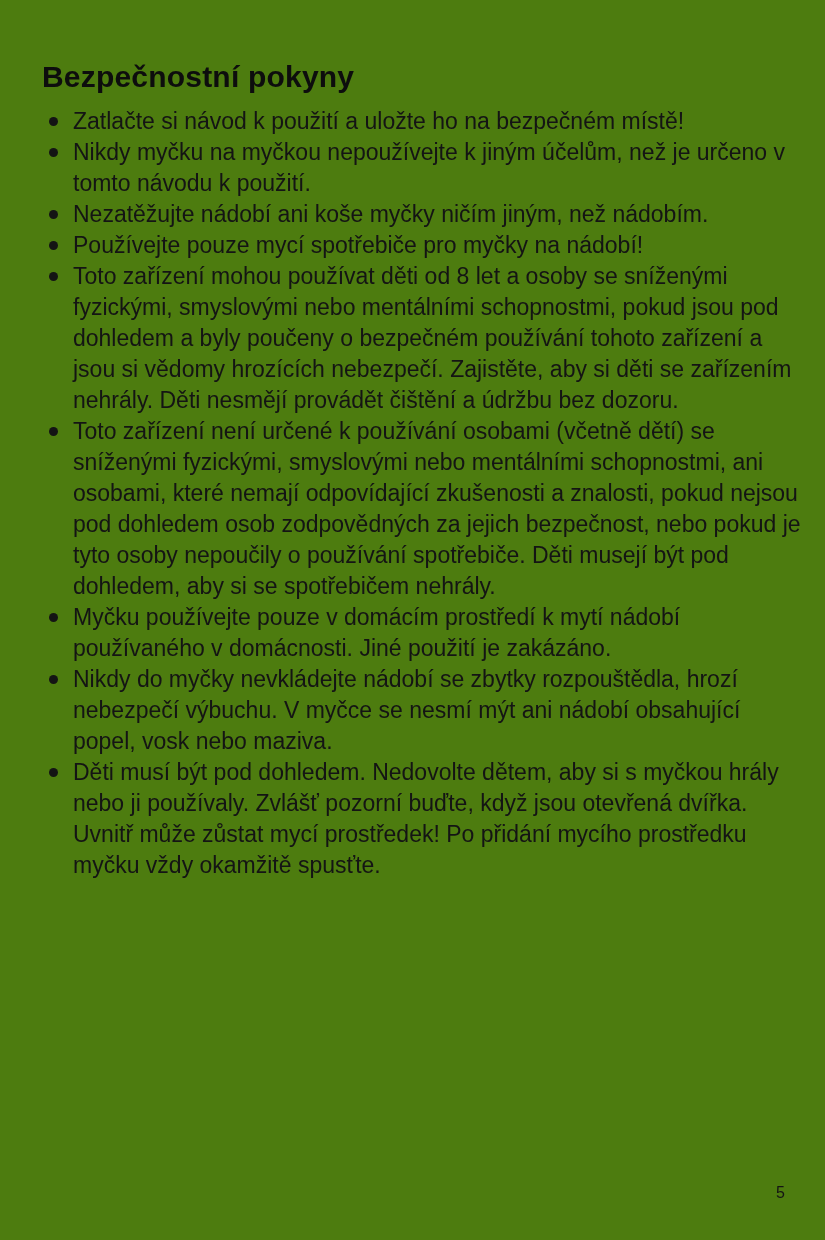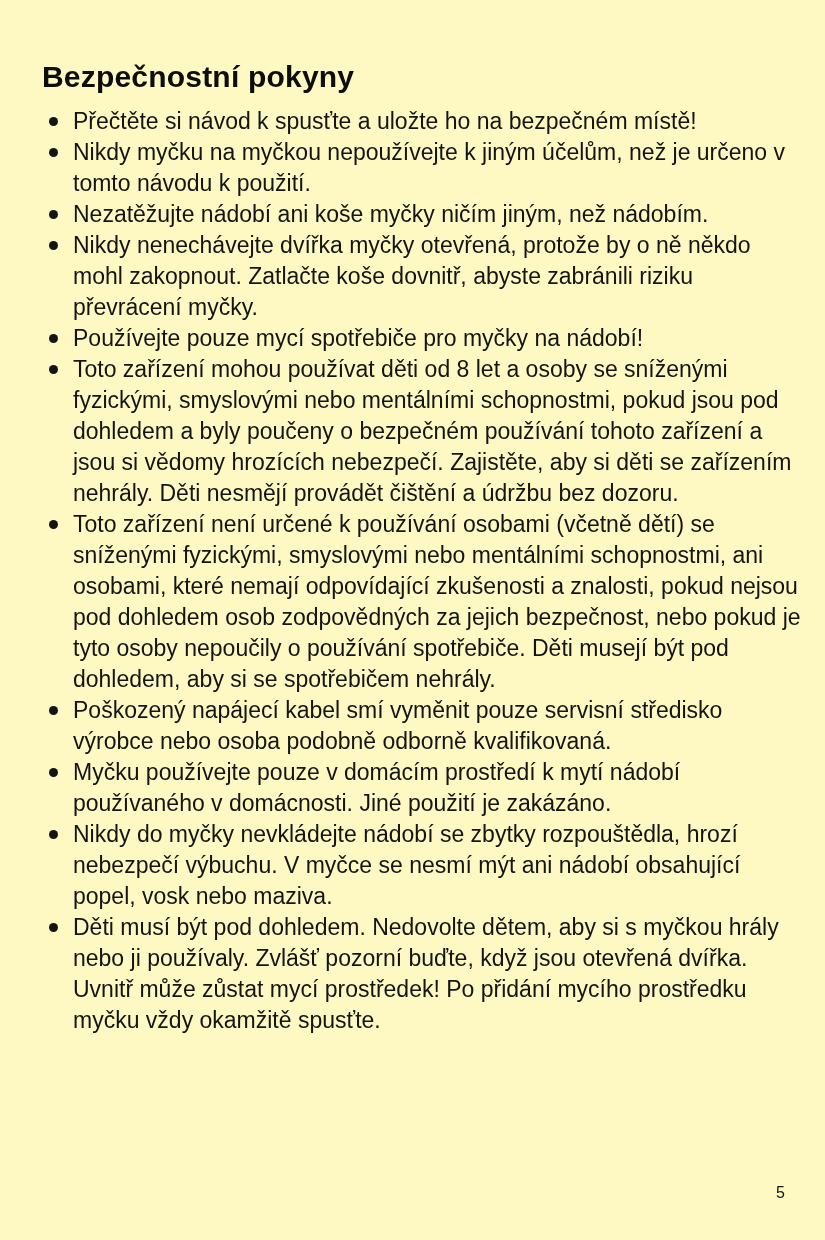--- a/index.html
+++ b/index.html
@@ -4,21 +4,21 @@
 <style>
   html, body {
     margin: 0;
     padding: 0;
     background: #ffffff;
   }
   .page {
     position: relative;
     width: 825px;
     height: 1240px;
-    background: #fef9c3;
+    background: #4d7c0f;
     box-sizing: border-box;
     padding: 60px 24px 0 42px;
     font-family: "Liberation Sans", sans-serif;
     color: #111111;
     overflow: hidden;
   }
   .doc-title {
     margin: 0 0 12px 0;
     font-size: 30px;
     font-weight: 700;
@@ -57,49 +57,41 @@
 </head>
 <body>
 
 <div class="page">
 
   <h1 class="doc-title">Bezpečnostní pokyny</h1>
 
   <ul class="bullet-list">
     <li class="bullet-item">
       <span class="marker"></span>
-      <span>Přečtěte si návod k spusťte a uložte ho na bezpečném místě!</span>
+      <span>Zatlačte si návod k použití a uložte ho na bezpečném místě!</span>
     </li>
     <li class="bullet-item">
       <span class="marker"></span>
       <span>Nikdy myčku na myčkou nepoužívejte k jiným účelům, než je určeno v tomto návodu k použití.</span>
     </li>
     <li class="bullet-item">
       <span class="marker"></span>
       <span>Nezatěžujte nádobí ani koše myčky ničím jiným, než nádobím.</span>
-    </li>
-    <li class="bullet-item">
-      <span class="marker"></span>
-      <span>Nikdy nenechávejte dvířka myčky otevřená, protože by o ně někdo mohl zakopnout. Zatlačte koše dovnitř, abyste zabránili riziku převrácení myčky.</span>
     </li>
     <li class="bullet-item">
       <span class="marker"></span>
       <span>Používejte pouze mycí spotřebiče pro myčky na nádobí!</span>
     </li>
     <li class="bullet-item">
       <span class="marker"></span>
       <span>Toto zařízení mohou používat děti od 8 let a osoby se sníženými fyzickými, smyslovými nebo mentálními schopnostmi, pokud jsou pod dohledem a byly poučeny o bezpečném používání tohoto zařízení a jsou si vědomy hrozících nebezpečí. Zajistěte, aby si děti se zařízením nehrály. Děti nesmějí provádět čištění a údržbu bez dozoru.</span>
     </li>
     <li class="bullet-item">
       <span class="marker"></span>
       <span>Toto zařízení není určené k používání osobami (včetně dětí) se sníženými fyzickými, smyslovými nebo mentálními schopnostmi, ani osobami, které nemají odpovídající zkušenosti a znalosti, pokud nejsou pod dohledem osob zodpovědných za jejich bezpečnost, nebo pokud je tyto osoby nepoučily o používání spotřebiče. Děti musejí být pod dohledem, aby si se spotřebičem nehrály.</span>
-    </li>
-    <li class="bullet-item">
-      <span class="marker"></span>
-      <span>Poškozený napájecí kabel smí vyměnit pouze servisní středisko výrobce nebo osoba podobně odborně kvalifikovaná.</span>
     </li>
     <li class="bullet-item">
       <span class="marker"></span>
       <span>Myčku používejte pouze v domácím prostředí k mytí nádobí používaného v domácnosti. Jiné použití je zakázáno.</span>
     </li>
     <li class="bullet-item">
       <span class="marker"></span>
       <span>Nikdy do myčky nevkládejte nádobí se zbytky rozpouštědla, hrozí nebezpečí výbuchu. V myčce se nesmí mýt ani nádobí obsahující popel, vosk nebo maziva.</span>
     </li>
     <li class="bullet-item">

